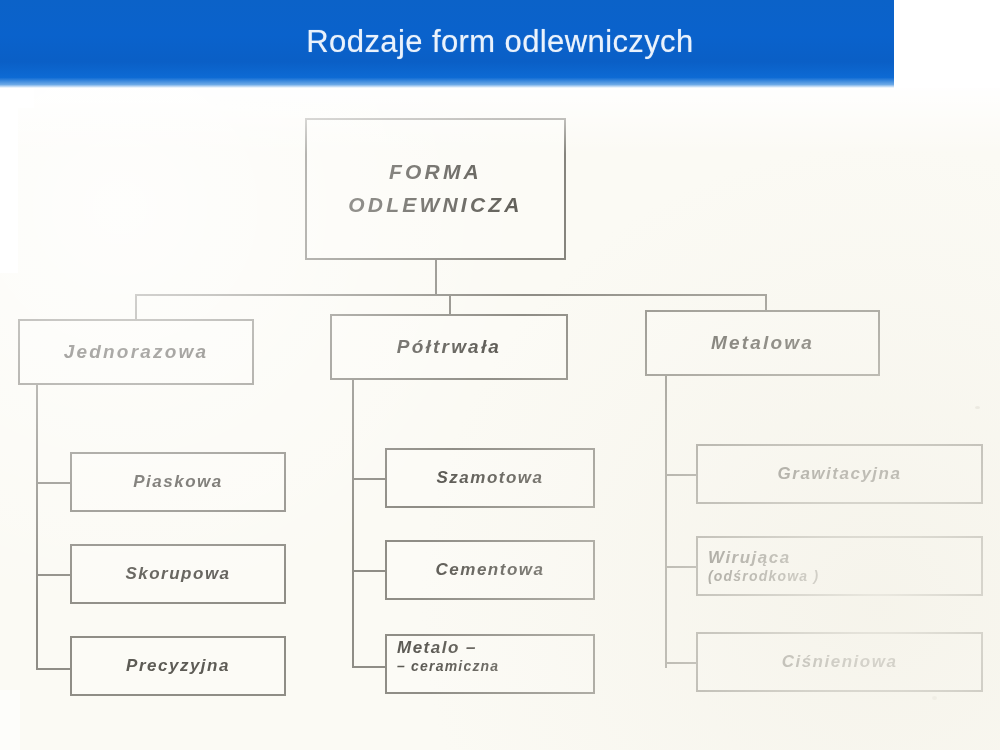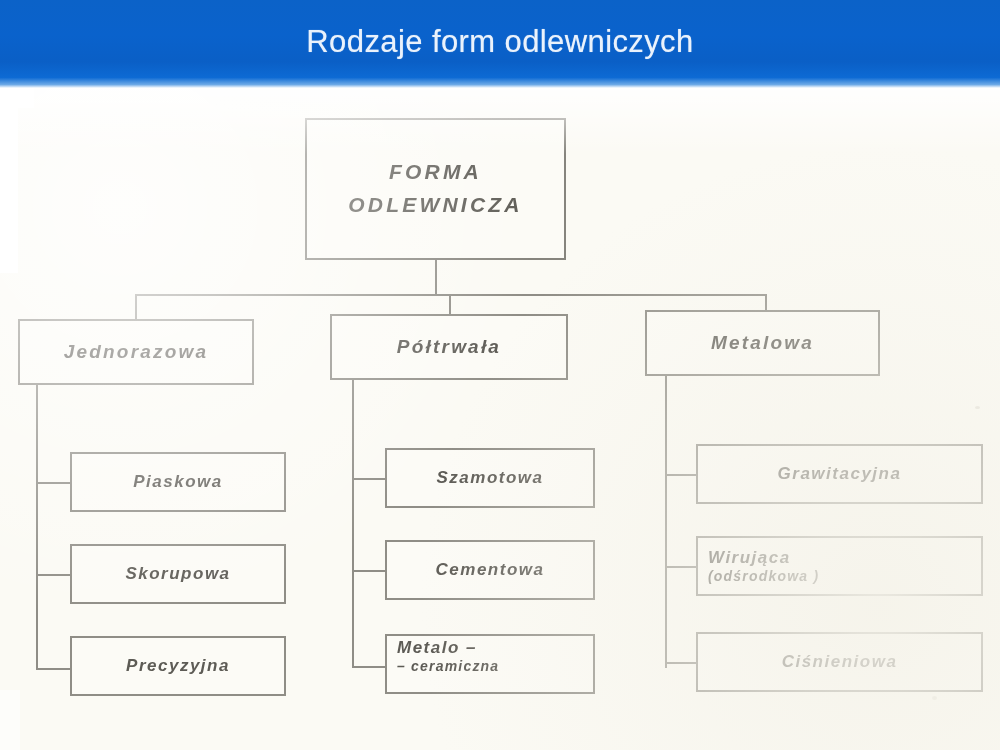--- a/index.html
+++ b/index.html
@@ -20,21 +20,21 @@
     height: 750px;
     background: #ffffff;
     overflow: hidden;
   }
 
   
   #header {
     position: absolute;
     left: 0;
     top: 0;
-    width: 1000px;
+    width: 894px;
     height: 88px;
     background: linear-gradient(to bottom,
                 #0b62c8 0%,
                 #0a62cc 40%,
                 #0a5fc6 70%,
                 #0d6ad4 88%,
                 #6ba8e6 96%,
                 #ffffff 100%);
   }
   #header-title {

